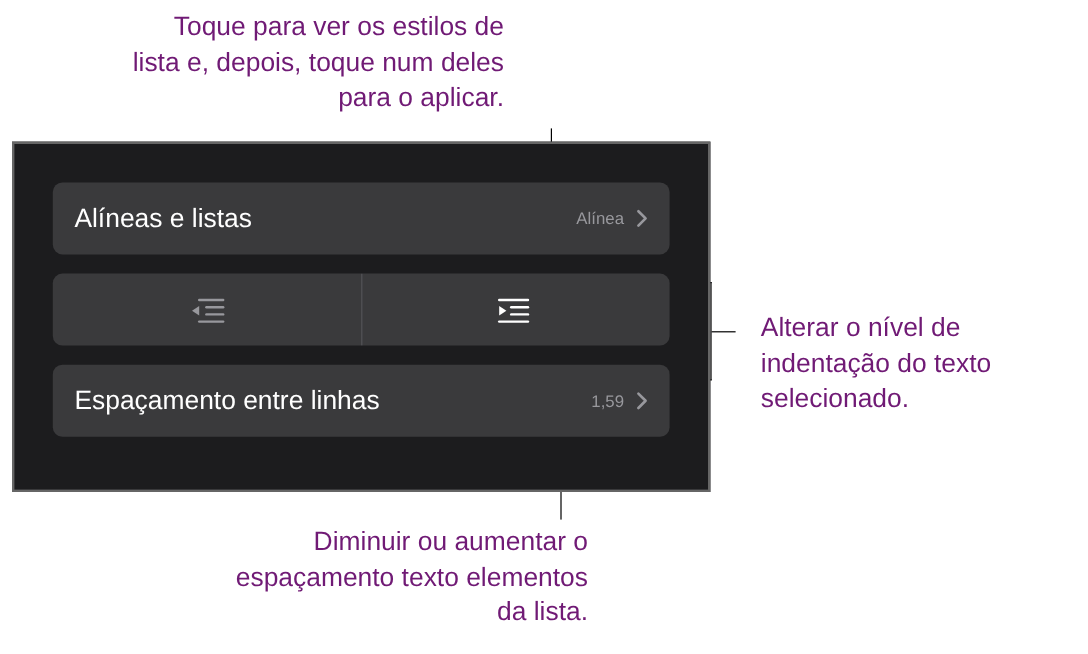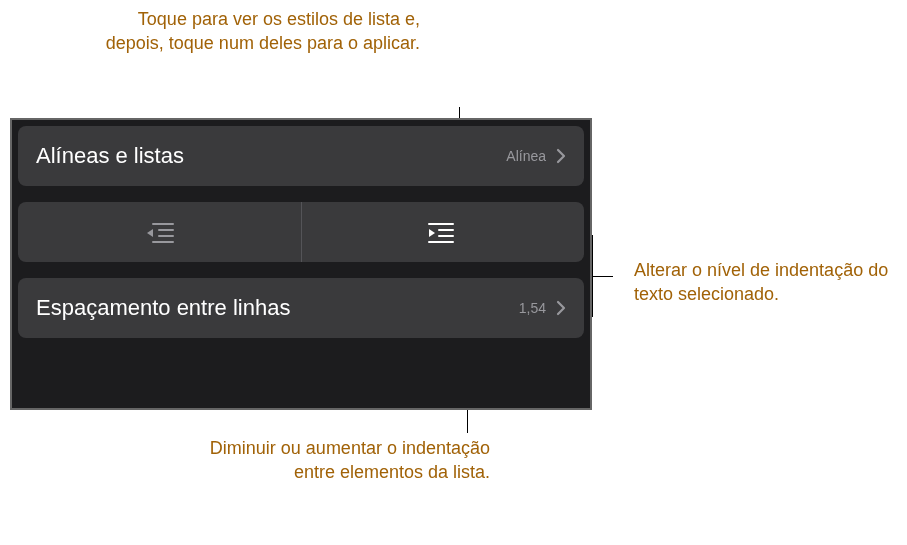--- a/index.html
+++ b/index.html
@@ -12,23 +12,23 @@
       font-family: -apple-system, BlinkMacSystemFont, "Helvetica Neue", Arial, sans-serif;
       background: #ffffff;
       width: 907px;
       height: 545px;
       position: relative;
       overflow: hidden;
     }
     
     .callout-text {
       position: absolute;
-      font-size: 18px;
+      font-size: 22px;
       line-height: 1.35;
-      color: #a16207;
+      color: #701a75;
       font-weight: 400;
     }
     
     .callout-top {
       top: 7px;
       left: 100px;
       width: 320px;
       text-align: right;
     }
     
@@ -110,21 +110,21 @@
     }
     
     .panel {
       position: absolute;
       left: 10px;
       top: 118px;
       width: 582px;
       height: 292px;
       background: #1c1c1e;
       border: 2px solid #666;
-      padding: 6px;
+      padding: 32px;
     }
     
     .panel-row {
       background: #3a3a3c;
       border-radius: 8px;
       height: 60px;
       display: flex;
       align-items: center;
       padding: 0 18px;
       margin-bottom: 16px;
@@ -189,21 +189,21 @@
       height: 24px;
     }
   </style>
 </head>
 <body>
 
 <div class="callout-text callout-top">Toque para ver os estilos de lista e, depois, toque num deles para o aplicar.</div>
 
 <div class="callout-text callout-right">Alterar o nível de indentação do texto selecionado.</div>
 
-<div class="callout-text callout-bottom">Diminuir ou aumentar o indentação entre elementos da lista.</div>
+<div class="callout-text callout-bottom">Diminuir ou aumentar o espaçamento texto elementos da lista.</div>
 
 <div class="callout-line line-top"></div>
 <div class="callout-line line-bottom"></div>
 <div class="callout-line line-right"></div>
 
 <div class="bracket">
   <div class="bracket-stem"></div>
 </div>
 
 <div class="panel">
@@ -235,21 +235,21 @@
         <line x1="12" y1="10" x2="26" y2="10" stroke="#ffffff" stroke-width="2" stroke-linecap="round"></line>
         <line x1="12" y1="16" x2="26" y2="16" stroke="#ffffff" stroke-width="2" stroke-linecap="round"></line>
         <line x1="2" y1="22" x2="26" y2="22" stroke="#ffffff" stroke-width="2" stroke-linecap="round"></line>
         <path d="M2 9 L8 13 L2 17 Z" fill="#ffffff"></path>
       </svg>
     </div>
   </div>
 
   <div class="panel-row">
     <span class="row-label">Espaçamento entre linhas</span>
-    <span class="row-value">1,54</span>
+    <span class="row-value">1,59</span>
     <span class="chevron">
       <svg viewBox="0 0 10 16" fill="none">
         <path d="M2 2 L8 8 L2 14" stroke="#98989d" stroke-width="2.2" stroke-linecap="round" stroke-linejoin="round"></path>
       </svg>
     </span>
   </div>
 
 </div>
 
 </body></html>

